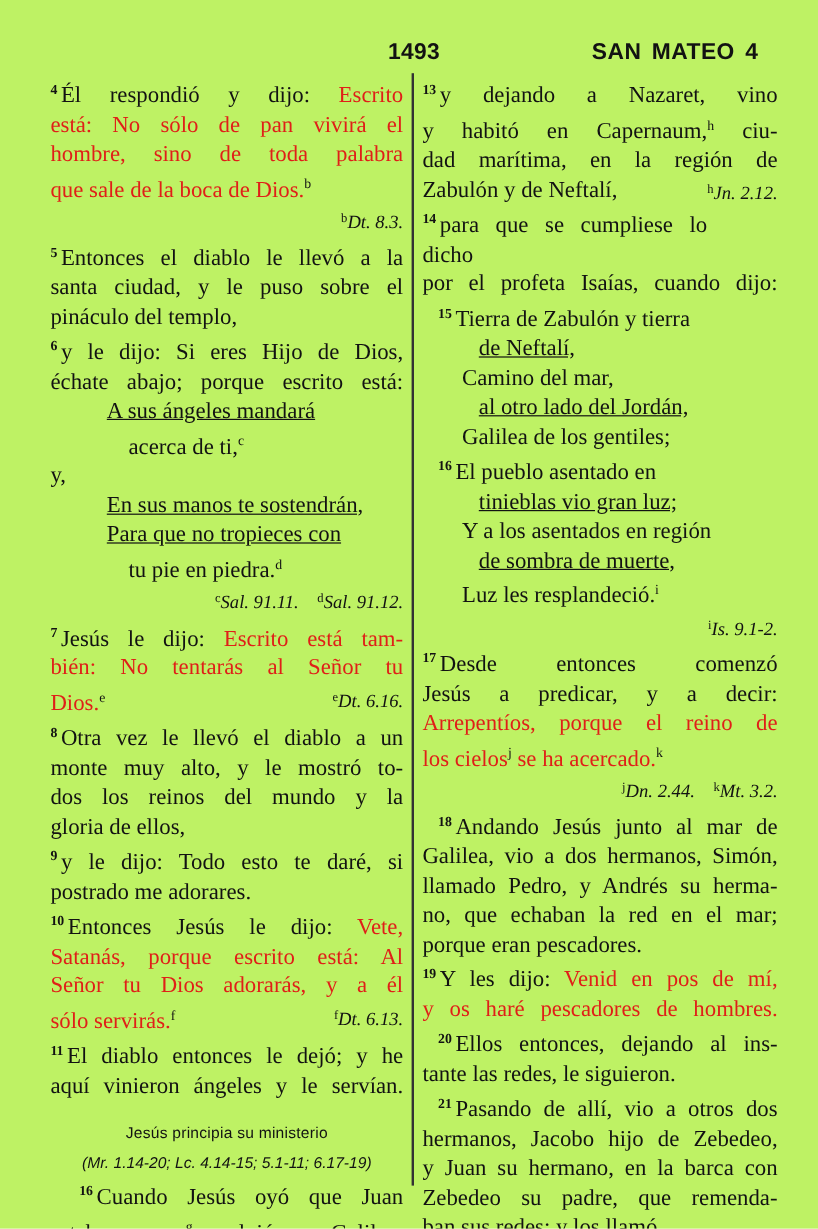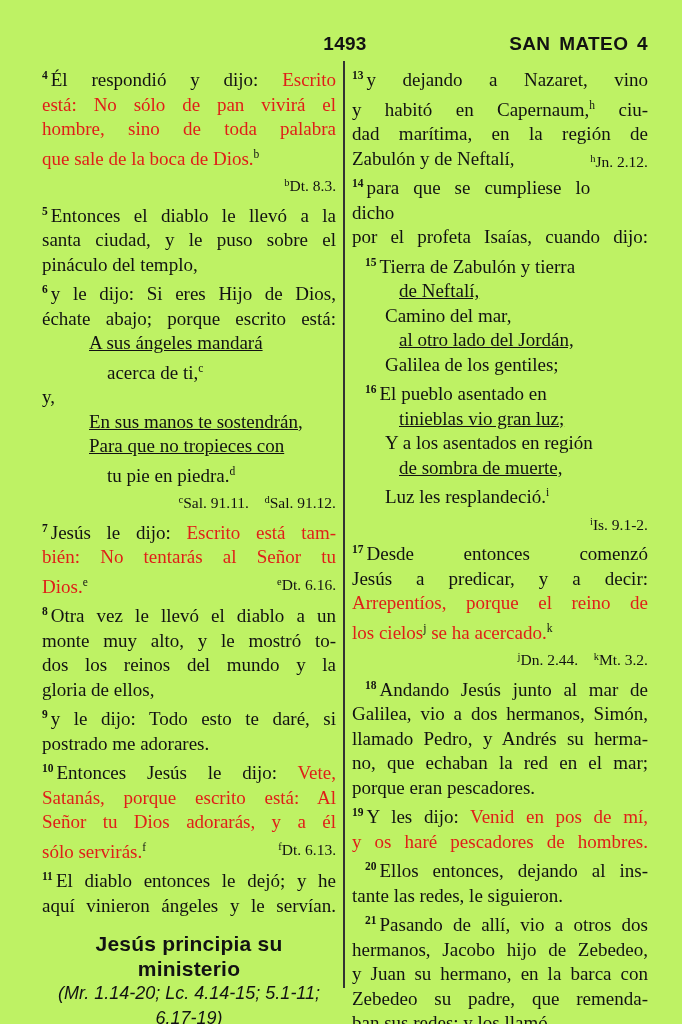--- a/index.html
+++ b/index.html
@@ -5,46 +5,46 @@
   html,body{margin:0;padding:0;background:#ffffff;}
   .page{
     position:relative;width:682px;height:1024px;background:#bef264;
     font-family:"Liberation Serif",serif;color:var(--ink,#121212);overflow:hidden;
   }
   .page-header{
     position:absolute;top:33px;left:42px;right:34px;height:24px;
     font-family:"Liberation Sans",sans-serif;font-weight:700;font-size:19px;
   }
   .pgnum{position:absolute;left:0;right:0;text-align:center;letter-spacing:.3px;}
-  .booktitle{position:absolute;right:0;letter-spacing:.4px;word-spacing:3px;}
+  .booktitle{position:absolute;right:16px;letter-spacing:.4px;word-spacing:3px;}
   .divider{position:absolute;left:343px;top:61px;width:1.5px;height:927px;background:#333;}
   .textblock{position:absolute;top:63px;left:42px;width:606px;}
   .col{position:absolute;top:0;}
   .col-left{left:0;width:294px;}
   .col-right{left:310px;width:296px;}
   .ln{min-height:24.5px;line-height:24.5px;font-size:19px;}
   .a-j{text-align:justify;text-align-last:justify;-moz-text-align-last:justify;}
   .a-l{text-align:left;}
   .a-r{text-align:right;}
   .a-c{text-align:center;}
   .ind1{padding-left:13px;}
   .ind2{padding-left:24px;}
   .ind3{padding-left:33px;}
   .ind4{padding-left:47px;text-decoration:underline;}
   .ind5{padding-left:65px;}
   .s-v{font-weight:700;font-size:11.5px;vertical-align:7px;padding-right:3px;}
   .s-f{font-size:11.5px;vertical-align:7px;}
   .s-r{color:var(--red,#e01f18);}
-  .s-fi{text-align:center;}
+  .s-fi{font-style:italic;text-align:center;}
   .fn{font-size:15.5px;}
   .fn .s-f{font-size:10.5px;vertical-align:5px;}
   .fnr{float:right;font-size:15.5px;line-height:24.5px;}
   .fnr .s-f{font-size:10.5px;vertical-align:5px;}
-  .h1{font-family:"Liberation Sans",sans-serif;font-weight:700;font-size:21px;margin-top:14px;letter-spacing:.2px;}
-  .h2{font-family:"Liberation Sans",sans-serif;font-size:18px;}
+  .h1{font-family:"Liberation Sans",sans-serif;font-weight:400;font-size:13px;margin-top:14px;letter-spacing:.2px;}
+  .h2{font-family:"Liberation Sans",sans-serif;font-size:13px;}
   .s-hi{font-style:italic;}
 </style>
 </head>
 <body>
 
 <div class="page" style="--red: #e01f18; --ink: #121212;">
   <div class="page-header">
     <div class="pgnum">1493</div>
     <div class="booktitle">SAN MATEO 4</div>
   </div>

